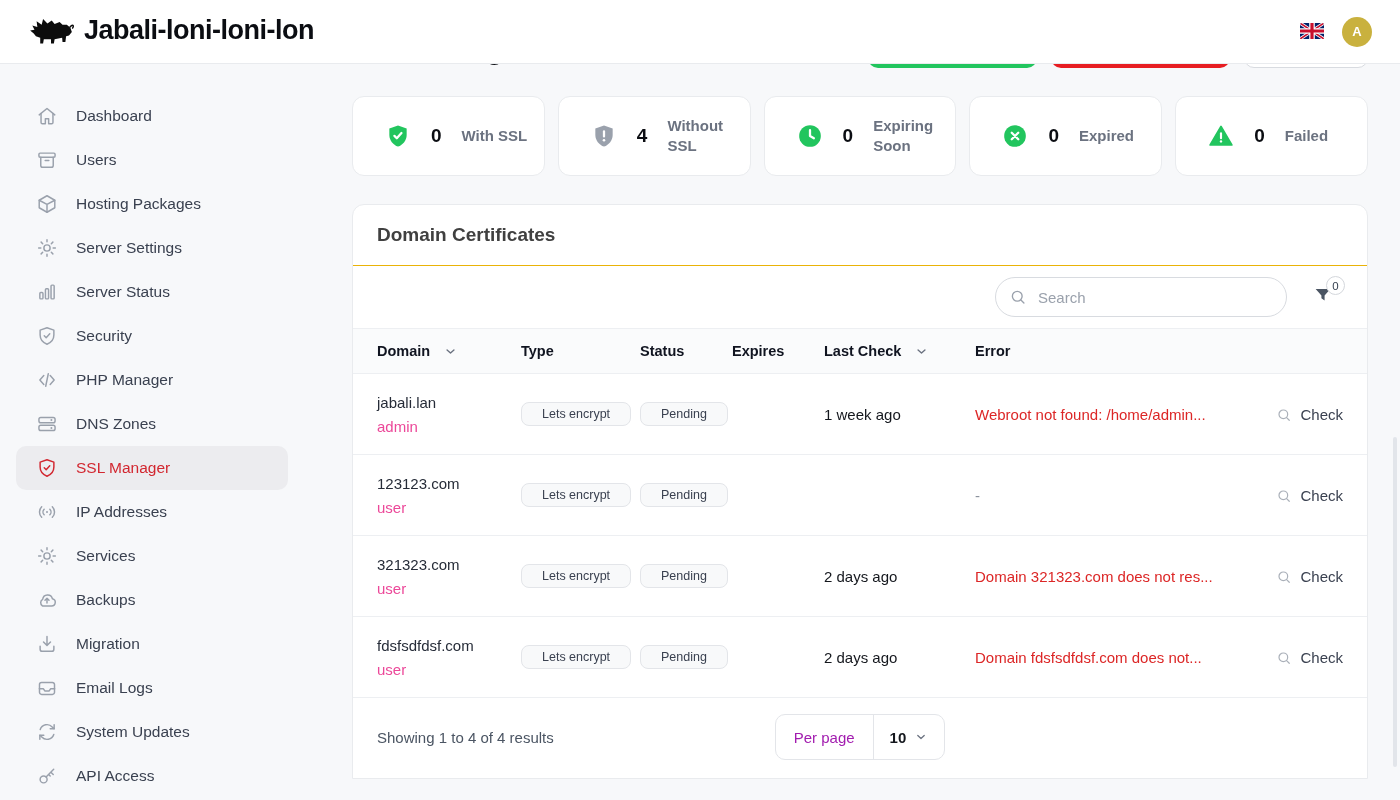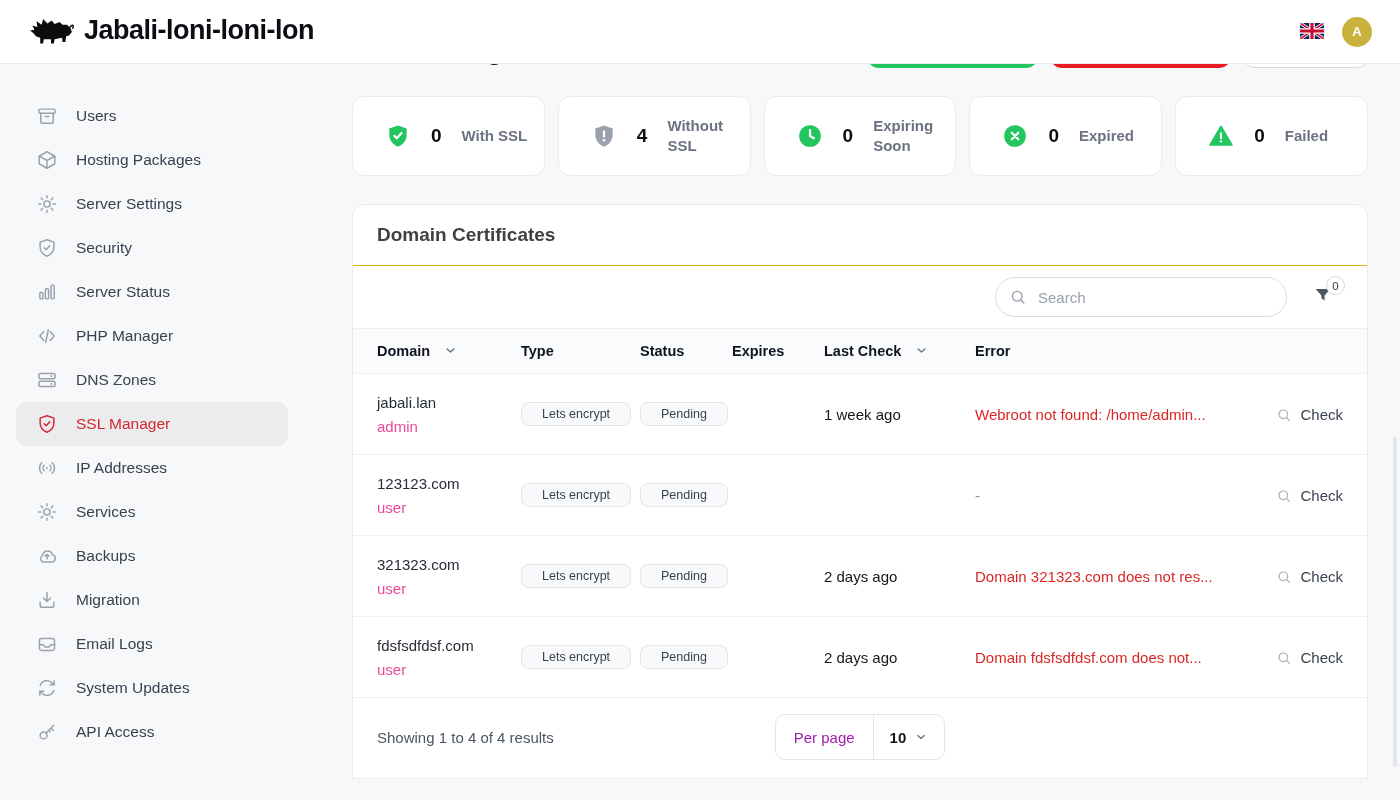--- a/index.html
+++ b/index.html
@@ -97,21 +97,21 @@
     position:absolute; top:-9px; right:-12px; min-width:19px; height:19px;
     border-radius:50%; background:#fff; border:1px solid #d4d7dc;
     font-size:11.5px; color:#374151; display:flex; align-items:center; justify-content:center;
   }
 
   
   .tgrid { display:grid; grid-template-columns:144px 119px 92px 92px 151px 1fr 96px;
     align-items:center; padding:0 24px; }
   .thead { height:46px; background:#fafbfc; border-top:1px solid #edeff2;
     border-bottom:1px solid #edeff2; }
-  .th { font-size:14.5px; font-weight:700; color:#101420; display:flex; gap:13px; }
+  .th { font-size:14.5px; font-weight:700; color:#101420; display:flex; align-items:center; gap:13px; }
   .th .icon { width:15px; height:15px; color:#6b7280; }
   .trow { height:81px; border-bottom:1px solid #edeff2; }
   .cell-domain { display:flex; flex-direction:column; gap:7px; }
   .dname { font-size:15px; color:#262c38; }
   .downer { font-size:15px; color:#ec4899; }
   .badge {
     display:inline-block; width:max-content; padding:4px 20px; border-radius:8px;
     border:1px solid #e3e5e9; background:#f8f9fa; font-size:12.5px; color:#3a4150;
   }
   .lastcheck { font-size:15px; color:#14171d; }
@@ -161,20 +161,29 @@
       </svg>
     </span>
     <span class="avatar">A</span>
   </div>
 </header>
 
 <nav class="sidebar" id="sidebar">
     <div class="side-item">
     <span class="icon side-icon">
         <svg viewBox="0 0 24 24" fill="none" stroke="currentColor" stroke-width="1.6" stroke-linecap="round" stroke-linejoin="round">
+          <path d="m3.5 10.8 8.5-7 8.5 7"></path>
+          <path d="M5.5 9.3V19a1.5 1.5 0 0 0 1.5 1.5h3.2V15h3.6v5.5H17A1.5 1.5 0 0 0 18.5 19V9.3"></path>
+        </svg>
+      </span>
+    <span class="side-label">Dashboard</span>
+  </div>
+    <div class="side-item">
+    <span class="icon side-icon">
+        <svg viewBox="0 0 24 24" fill="none" stroke="currentColor" stroke-width="1.6" stroke-linecap="round" stroke-linejoin="round">
           <rect x="3.2" y="4.5" width="17.6" height="4.4" rx="1.2"></rect>
           <path d="M5.2 8.9V18a2 2 0 0 0 2 2h9.6a2 2 0 0 0 2-2V8.9"></path>
           <path d="M10 12.6h4"></path>
         </svg>
       </span>
     <span class="side-label">Users</span>
   </div>
     <div class="side-item">
     <span class="icon side-icon">
         <svg viewBox="0 0 24 24" fill="none" stroke="currentColor" stroke-width="1.6" stroke-linecap="round" stroke-linejoin="round">
@@ -189,35 +198,35 @@
         <svg viewBox="0 0 24 24" fill="none" stroke="currentColor" stroke-width="1.6" stroke-linecap="round" stroke-linejoin="round">
           <circle cx="12" cy="12" r="3.4"></circle>
           <path d="M12 2.9v2.4M12 18.7v2.4M21.1 12h-2.4M5.3 12H2.9M18.4 5.6l-1.7 1.7M7.3 16.7l-1.7 1.7M18.4 18.4l-1.7-1.7M7.3 7.3 5.6 5.6"></path>
         </svg>
       </span>
     <span class="side-label">Server Settings</span>
   </div>
     <div class="side-item">
     <span class="icon side-icon">
         <svg viewBox="0 0 24 24" fill="none" stroke="currentColor" stroke-width="1.6" stroke-linecap="round" stroke-linejoin="round">
-          <path d="M12 3l7.5 2.6v5.4c0 4.6-3.2 8.3-7.5 10-4.3-1.7-7.5-5.4-7.5-10V5.6L12 3z"></path>
-          <path d="m9 11.8 2.1 2.1 3.9-4.4"></path>
-        </svg>
-      </span>
-    <span class="side-label">Security</span>
-  </div>
-    <div class="side-item">
-    <span class="icon side-icon">
-        <svg viewBox="0 0 24 24" fill="none" stroke="currentColor" stroke-width="1.6" stroke-linecap="round" stroke-linejoin="round">
           <rect x="4.2" y="12.5" width="3.4" height="7" rx="1"></rect>
           <rect x="10.3" y="8.5" width="3.4" height="11" rx="1"></rect>
           <rect x="16.4" y="4.5" width="3.4" height="15" rx="1"></rect>
         </svg>
       </span>
     <span class="side-label">Server Status</span>
+  </div>
+    <div class="side-item">
+    <span class="icon side-icon">
+        <svg viewBox="0 0 24 24" fill="none" stroke="currentColor" stroke-width="1.6" stroke-linecap="round" stroke-linejoin="round">
+          <path d="M12 3l7.5 2.6v5.4c0 4.6-3.2 8.3-7.5 10-4.3-1.7-7.5-5.4-7.5-10V5.6L12 3z"></path>
+          <path d="m9 11.8 2.1 2.1 3.9-4.4"></path>
+        </svg>
+      </span>
+    <span class="side-label">Security</span>
   </div>
     <div class="side-item">
     <span class="icon side-icon">
         <svg viewBox="0 0 24 24" fill="none" stroke="currentColor" stroke-width="1.6" stroke-linecap="round" stroke-linejoin="round">
           <path d="m8.5 7.2-4.3 4.8 4.3 4.8M15.5 7.2l4.3 4.8-4.3 4.8M13.4 5.2l-2.8 13.6"></path>
         </svg>
       </span>
     <span class="side-label">PHP Manager</span>
   </div>
     <div class="side-item">

